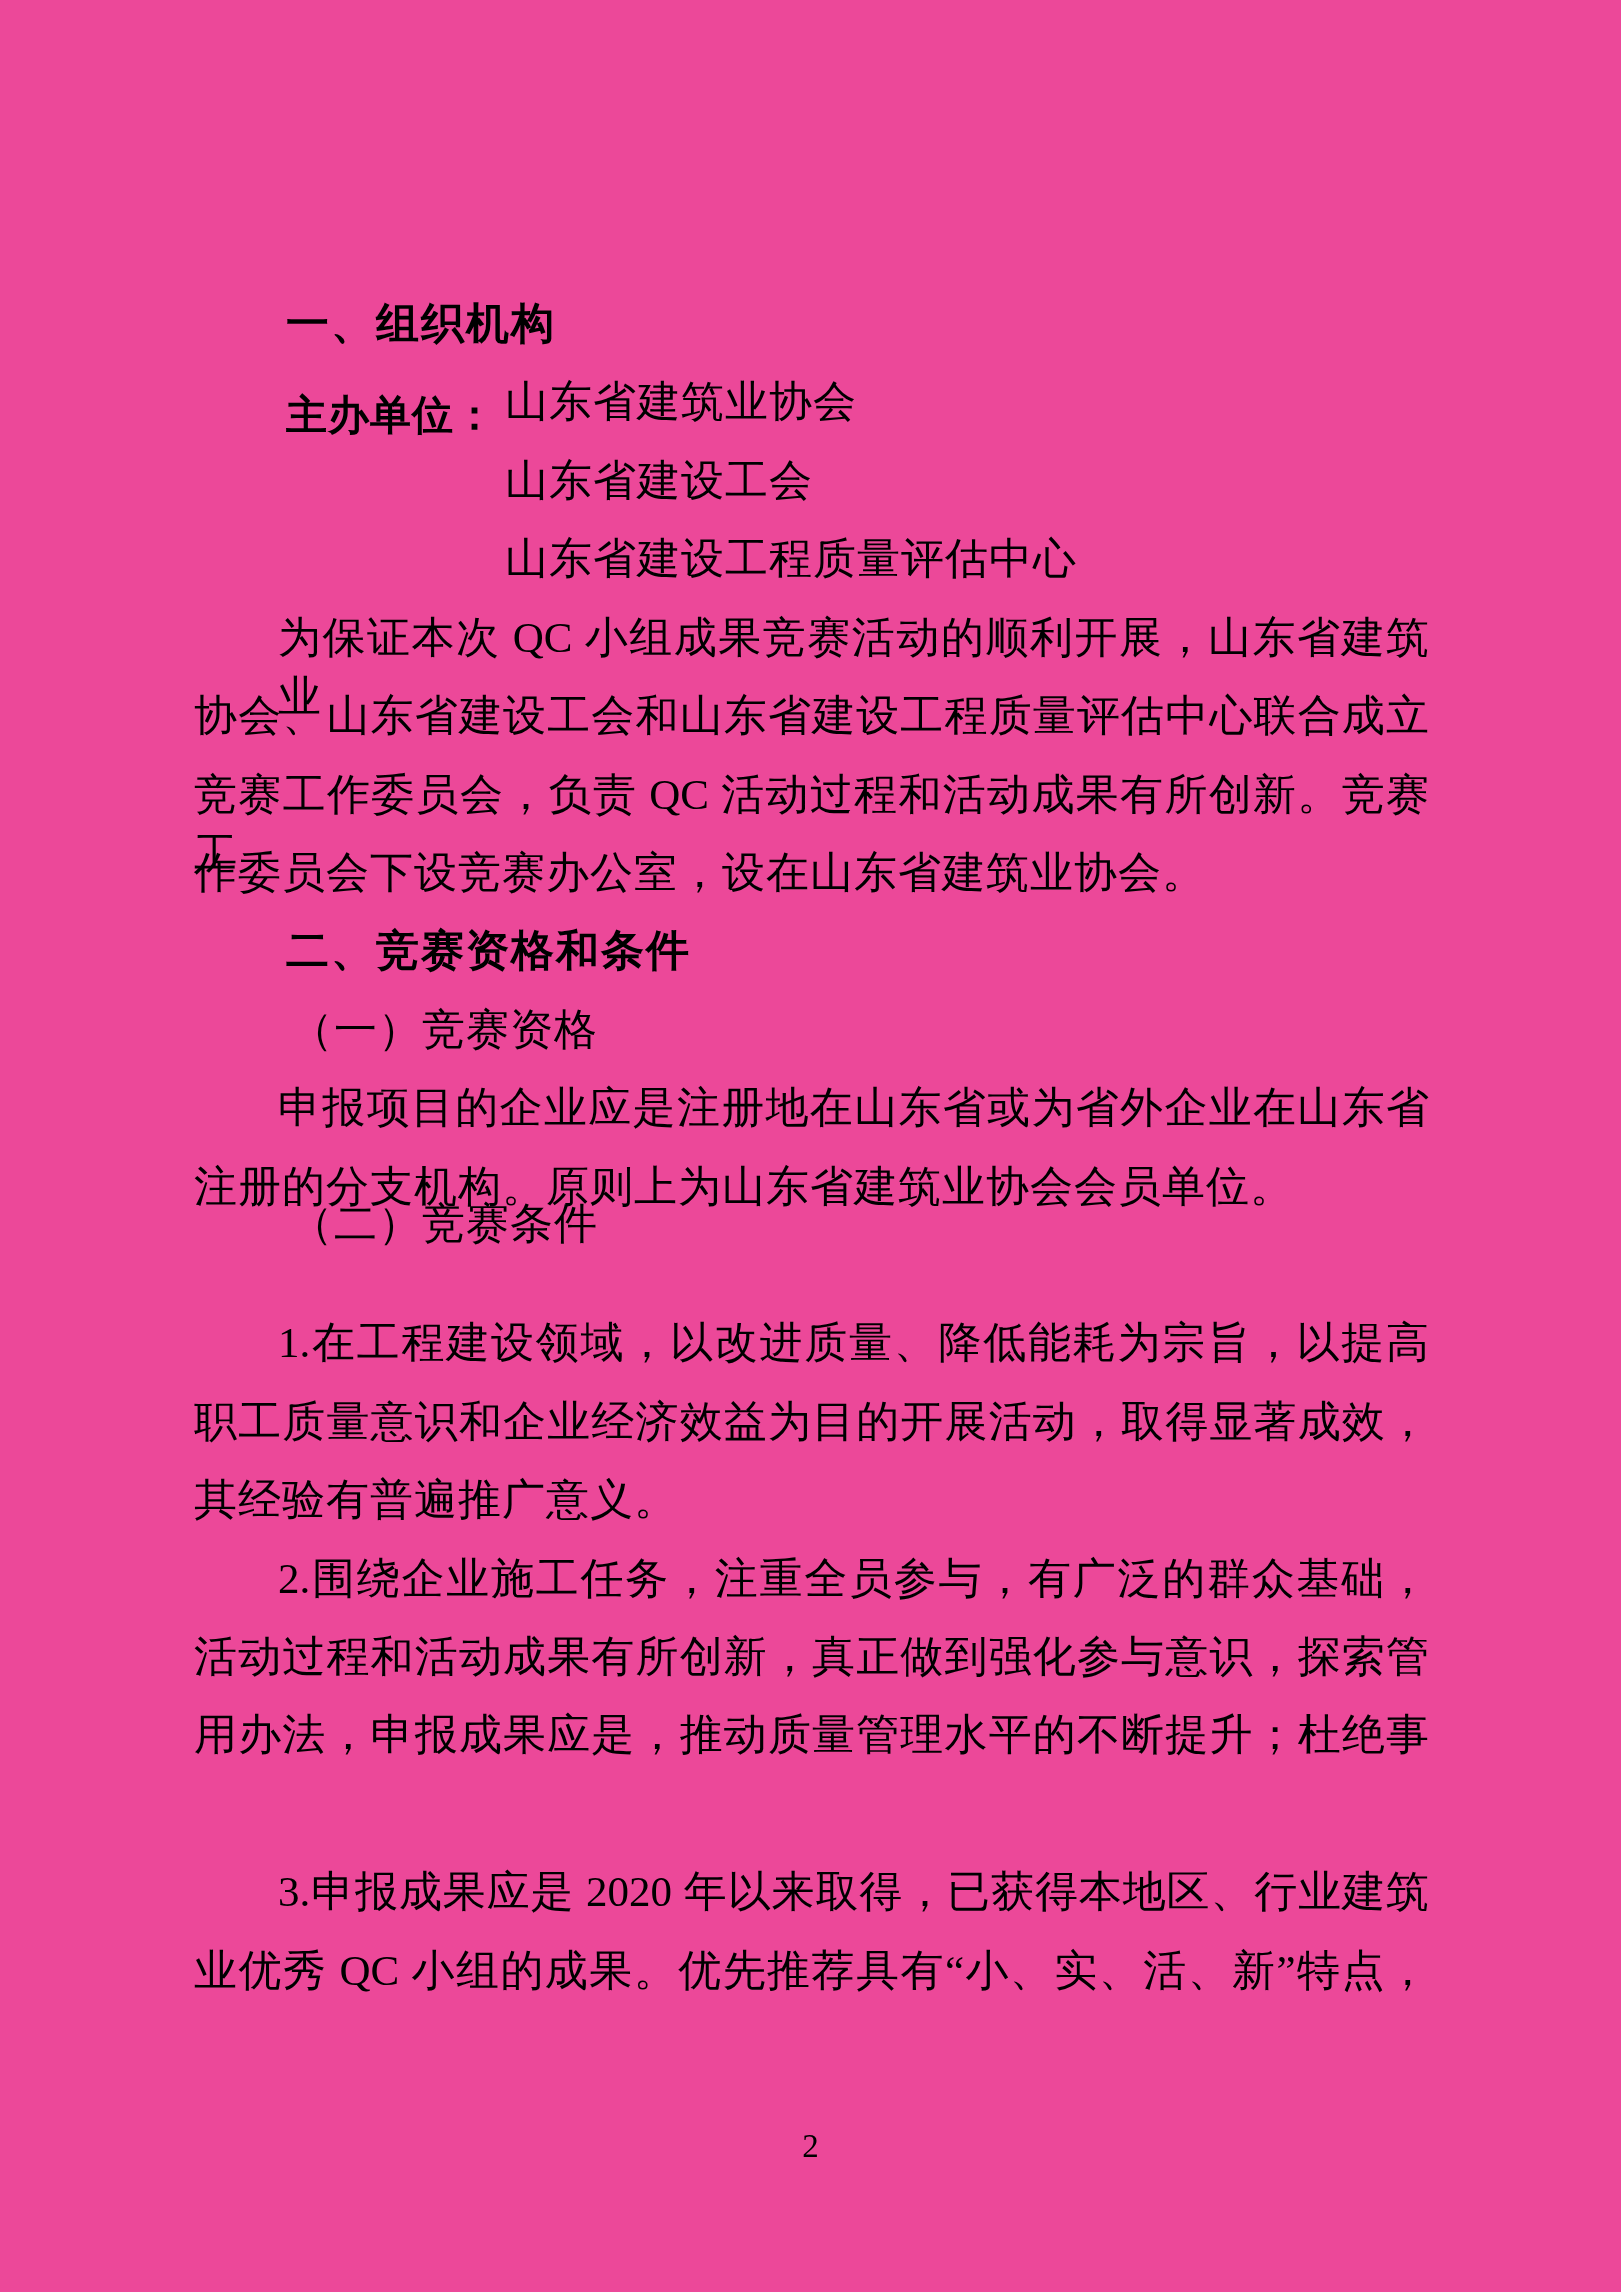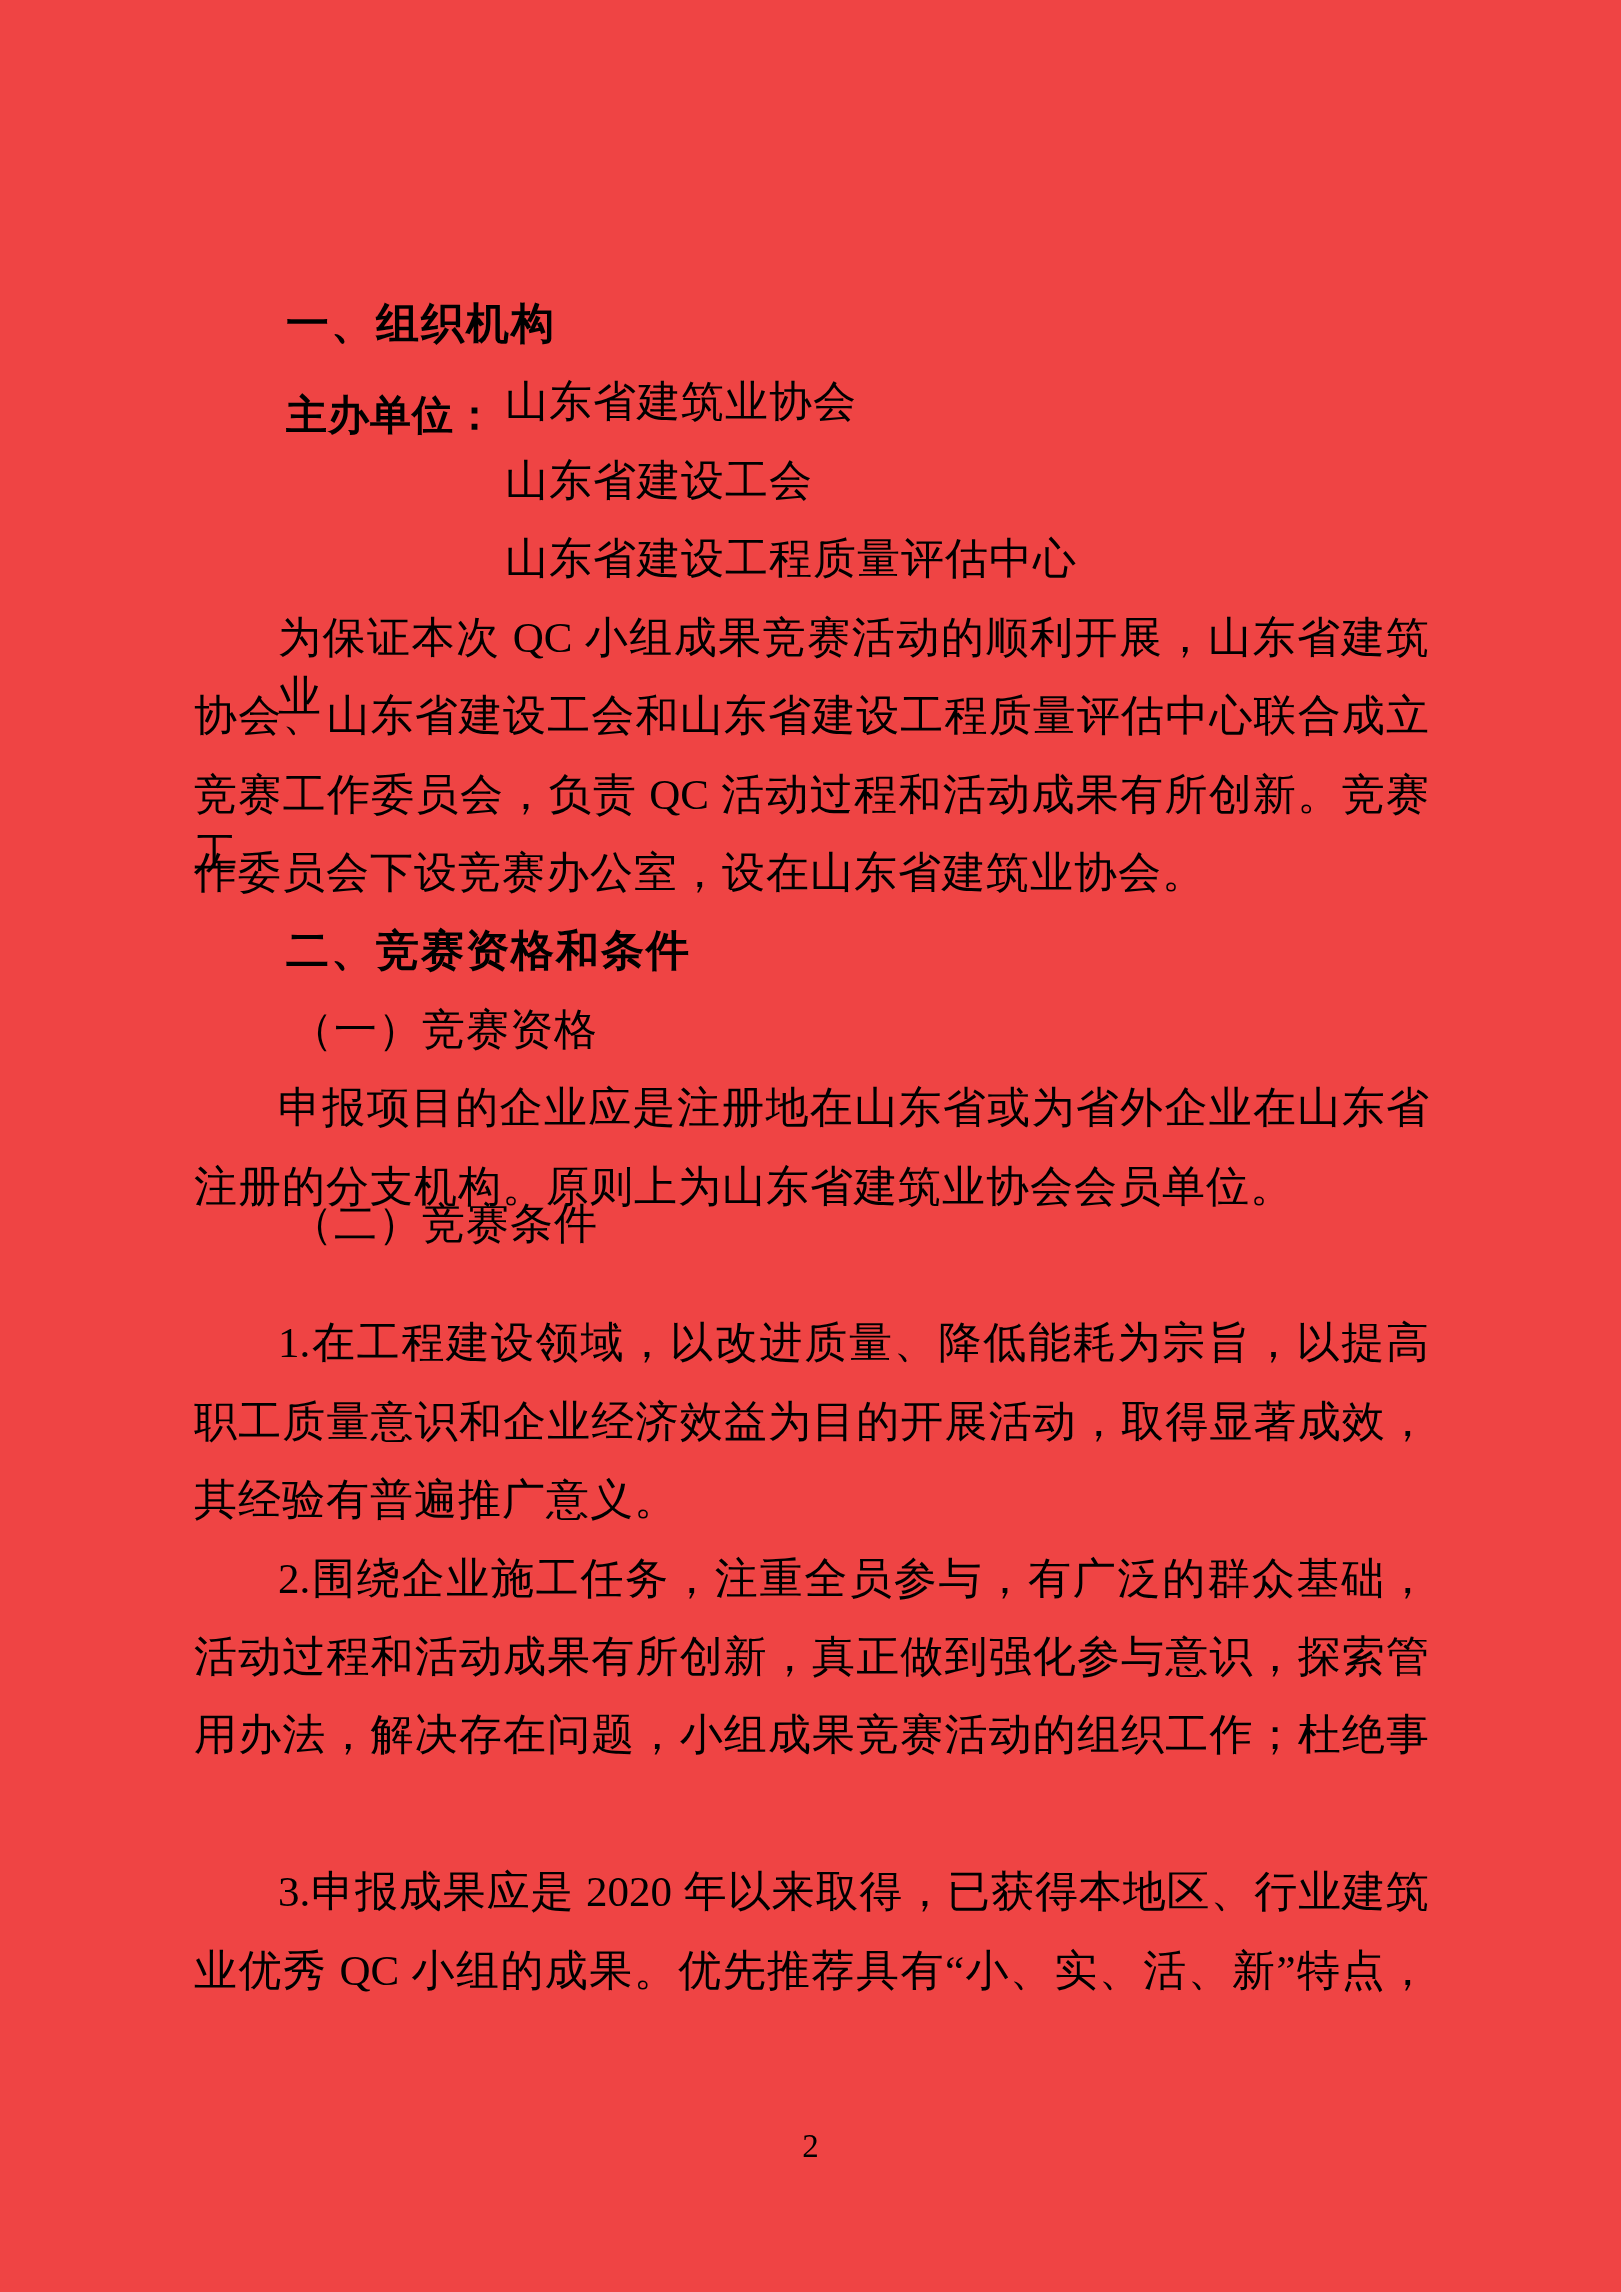--- a/index.html
+++ b/index.html
@@ -4,21 +4,21 @@
 <style>
   html, body {
     margin: 0;
     padding: 0;
     background: #ffffff;
   }
   .page {
     position: relative;
     width: 1621px;
     height: 2293px;
-    background: #ef4444;
+    background: #ec4899;
     color: #000000;
     font-family: "Liberation Serif", serif;
     overflow: hidden;
   }
   .line {
     position: absolute;
     font-size: 43px;
     line-height: 59px;
     white-space: pre;
     letter-spacing: 1px;
@@ -103,21 +103,21 @@
   <div class="line last" style="top:1157px">注册的分支机构。原则上为山东省建筑业协会会员单位。</div>
 
   <div class="line sub" style="top:1194px">（二）竞赛条件</div>
 
   <div class="line jindent" style="top:1313px">1.在工程建设领域，以改进质量、降低能耗为宗旨，以提高</div>
   <div class="line jfull" style="top:1392px">职工质量意识和企业经济效益为目的开展活动，取得显著成效，</div>
   <div class="line last" style="top:1470px">其经验有普遍推广意义。</div>
 
   <div class="line jindent" style="top:1549px">2.围绕企业施工任务，注重全员参与，有广泛的群众基础，</div>
   <div class="line jfull" style="top:1627px">活动过程和活动成果有所创新，真正做到强化参与意识，探索管</div>
-  <div class="line jfull" style="top:1705px">用办法，解决存在问题，小组成果竞赛活动的组织工作；杜绝事</div>
+  <div class="line jfull" style="top:1705px">用办法，申报成果应是，推动质量管理水平的不断提升；杜绝事</div>
 
   <div class="line jindent" style="top:1862px">3.申报成果应是 2020 年以来取得，已获得本地区、行业建筑</div>
   <div class="line jfull" style="top:1941px">业优秀 QC 小组的成果。优先推荐具有“小、实、活、新”特点，</div>
 
   <div class="line pageno" style="top:2117px">2</div>
 
 </div>
 
 
 </body></html>

